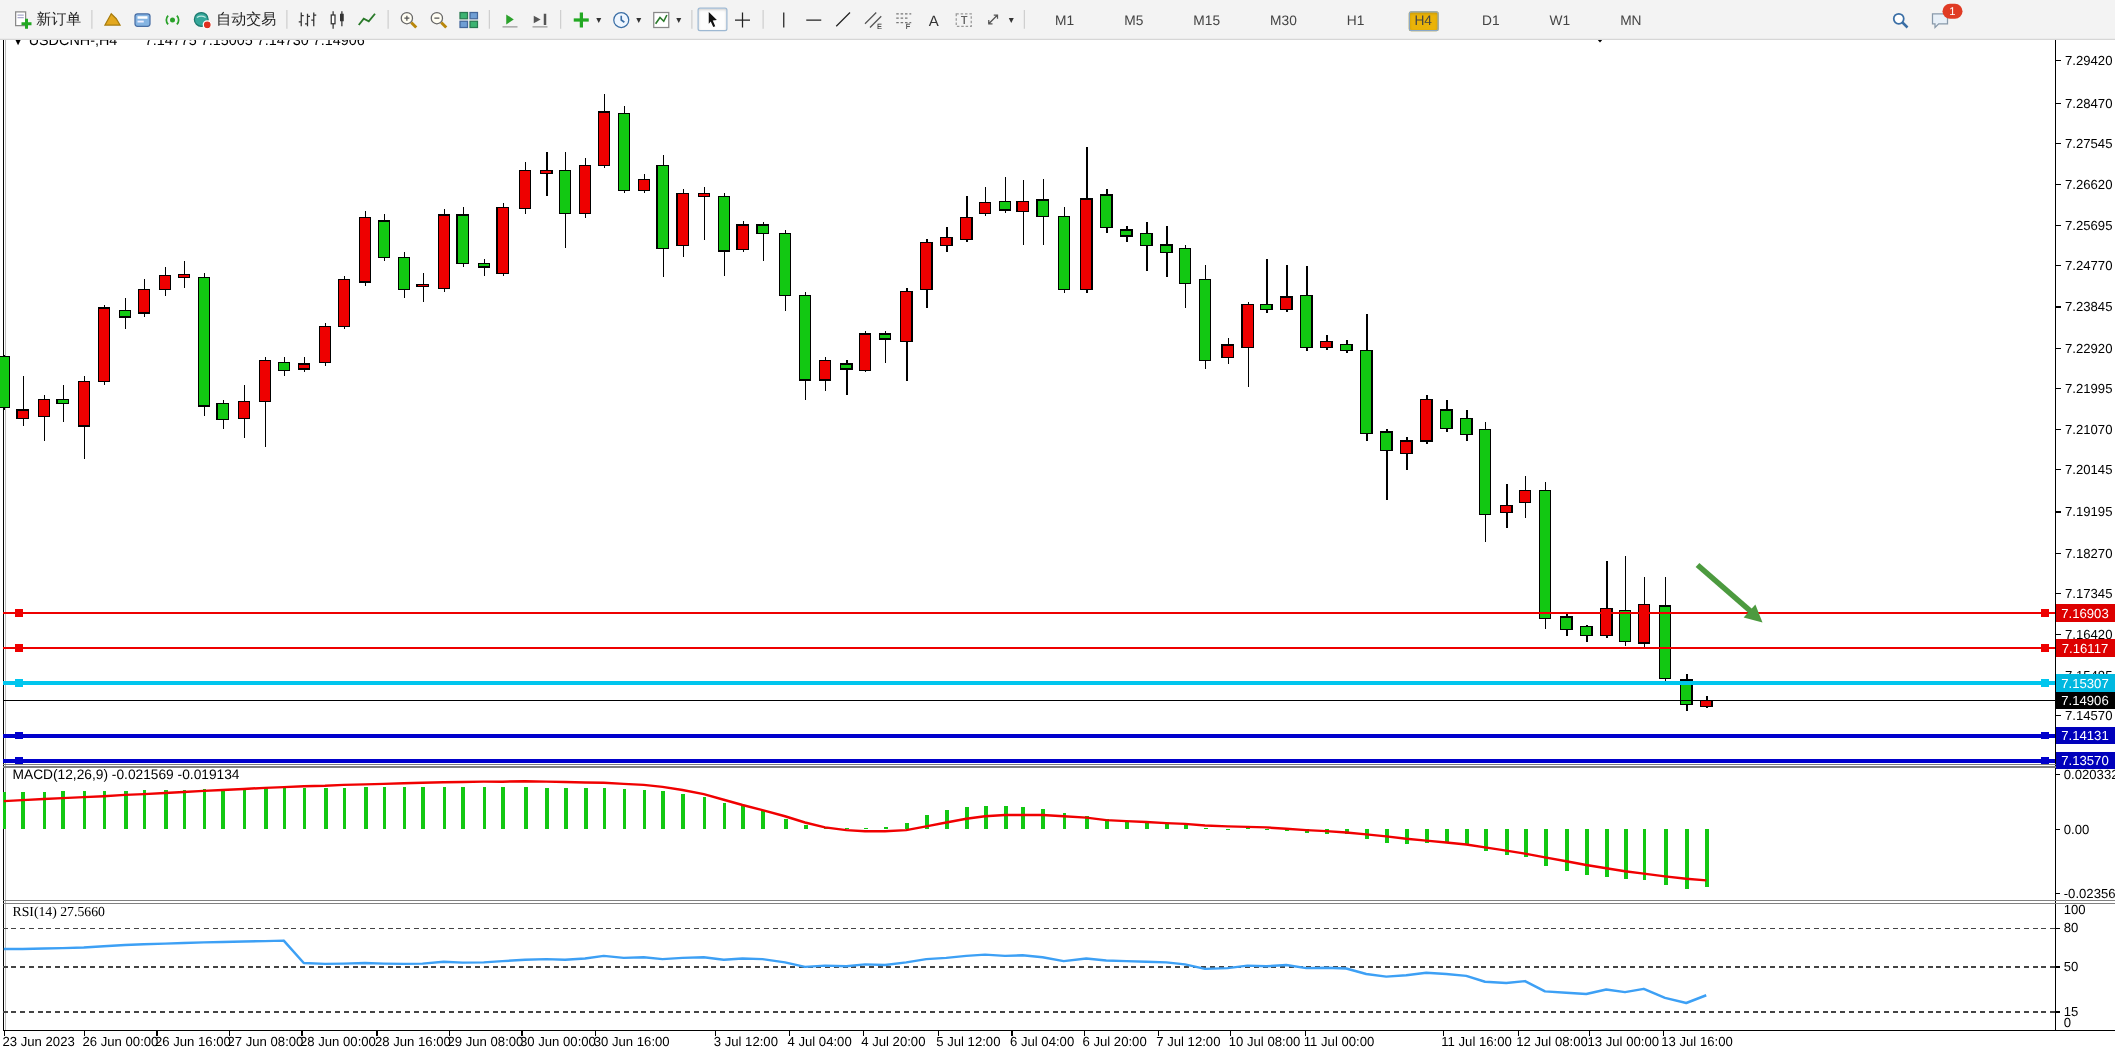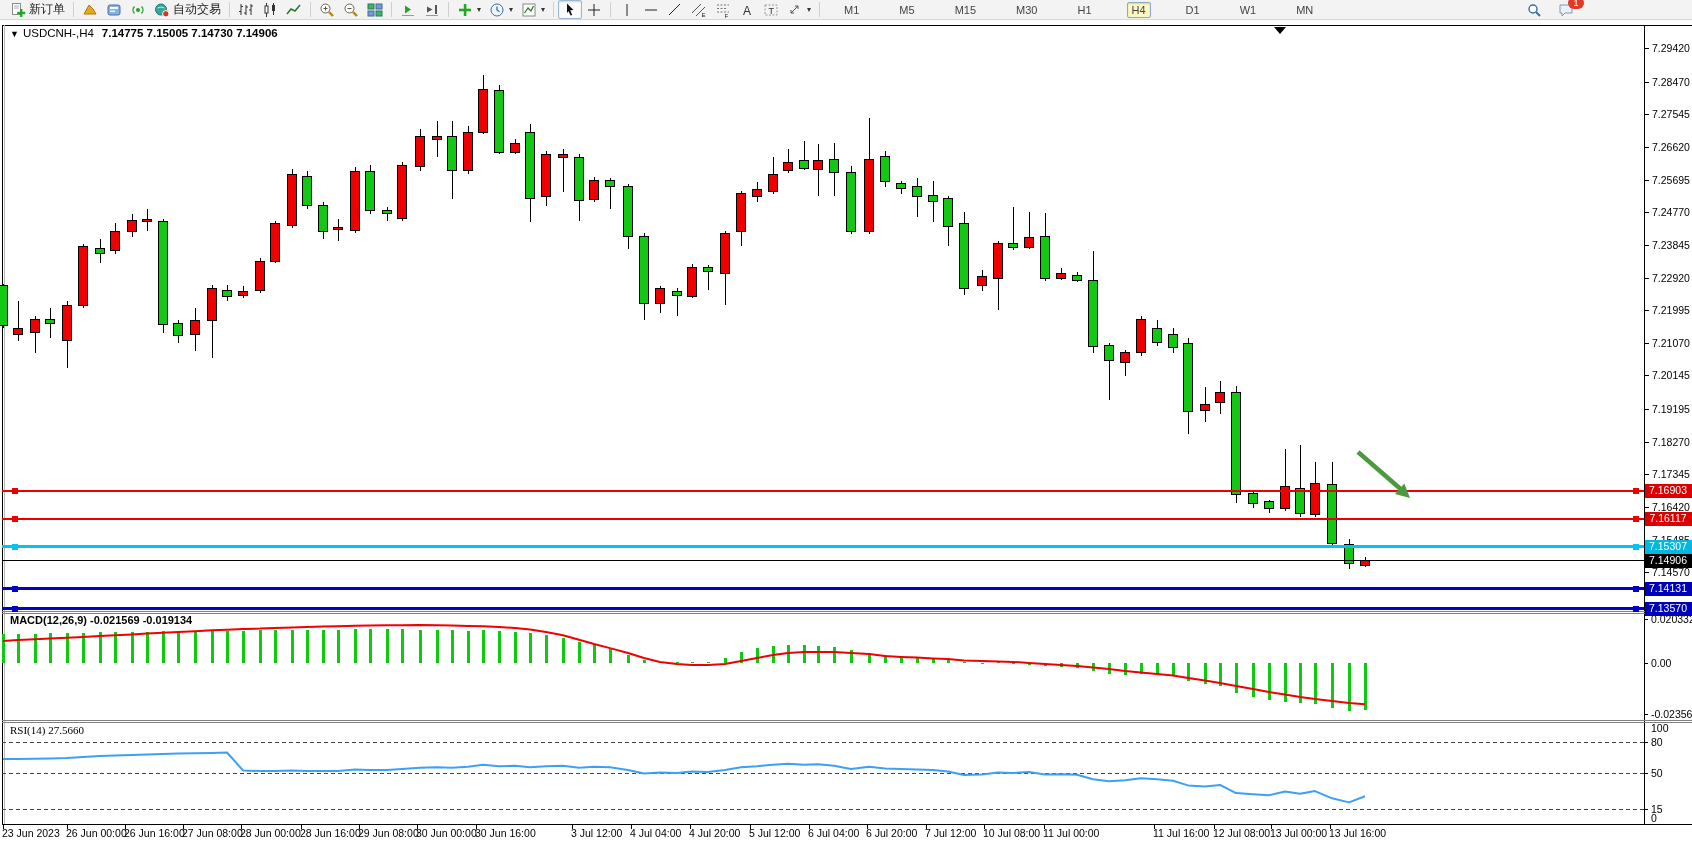--- a/index.html
+++ b/index.html
@@ -1,39 +1,39 @@
 <!DOCTYPE html>
 <html><head>
 <meta charset="utf-8">
 <style>
   html,body{margin:0;padding:0;background:#fff;}
   body{width:1692px;height:846px;position:relative;overflow:hidden;
        font-family:"Liberation Sans",sans-serif;}
-  .toolbar{position:absolute;top:0;left:0;width:1692px;height:20px;background:#f3f3f3;
-       border-bottom:1px solid #d6d6d6;display:flex;align-items:center;padding:0 2px 0 6px;
+  .toolbar{position:absolute;top:0;left:0;width:1692px;height:32px;background:#f3f3f3;
+       border-bottom:1px solid #d6d6d6;display:flex;align-items:center;padding:0 16px 0 6px;
        box-sizing:border-box;font-size:12px;color:#222;z-index:5;}
   .tb-btn{display:inline-flex;align-items:center;gap:3px;height:17px;padding:0 3px;
        border:1px solid transparent;border-radius:2px;}
   .tb-btn.pressed{border:1px solid #9db8d2;background:#fdfdfd;box-shadow:inset 0 1px 2px rgba(0,0,0,.18);}
   .tb-label{white-space:nowrap;}
   .tb-sep{width:1px;height:15px;background:#cfcfcf;margin:0 4px;flex:0 0 auto;}
   .caret{font-size:8px;color:#333;margin-left:1px;}
   .tf{min-width:22px;text-align:center;font-size:11px;color:#444;padding:1px 4px;margin:0 15px;
        border:1px solid transparent;border-radius:2px;cursor:default;}
-  .tf.active{border:1px solid #8aa8c8;background:#fef9c3;box-shadow:inset 0 1px 2px rgba(0,0,0,.15);}
+  .tf.active{border:1px solid #8aa8c8;background:#eab308;box-shadow:inset 0 1px 2px rgba(0,0,0,.15);}
   .tb-right{margin-left:auto;margin-right:112px;display:flex;align-items:center;gap:8px;}
   .chat-wrap{position:relative;}
   .chat-badge{position:absolute;top:-4px;right:-7px;background:#e03b24;color:#fff;font-size:9px;
        min-width:12px;height:12px;line-height:12px;border-radius:7px;text-align:center;padding:0 2px;}
   svg.chart{position:absolute;top:0;left:0;}
   .chart-title{position:absolute;top:27px;left:10px;font-size:11.5px;color:#000;z-index:3;}
   .chart-title .tri{font-size:9px;margin-right:4px;}
-  .chart-title .ohlc{margin-left:8px;font-weight:bold;}
+  .chart-title .ohlc{margin-left:22px;}
   .ind-label{position:absolute;font-size:11px;color:#000;z-index:3;}
-  #macd-label{top:614px;left:10px;font-weight:bold;}
+  #macd-label{top:614px;left:10px;}
   #rsi-label{top:724px;left:10px;font-family:Liberation Serif, serif;}
 </style>
 </head>
 <body>
 
 <svg id="cv" class="chart" width="1692" height="846">
     <line x1="2" y1="25.5" x2="1692" y2="25.5" stroke="#000" shape-rendering="crispEdges"></line>
     <line x1="2.5" y1="25" x2="2.5" y2="824" stroke="#000" shape-rendering="crispEdges"></line>
     <line x1="4.5" y1="25" x2="4.5" y2="824" stroke="#bbb" shape-rendering="crispEdges"></line>
     <line x1="1644.5" y1="25" x2="1644.5" y2="824" stroke="#000" shape-rendering="crispEdges"></line>

